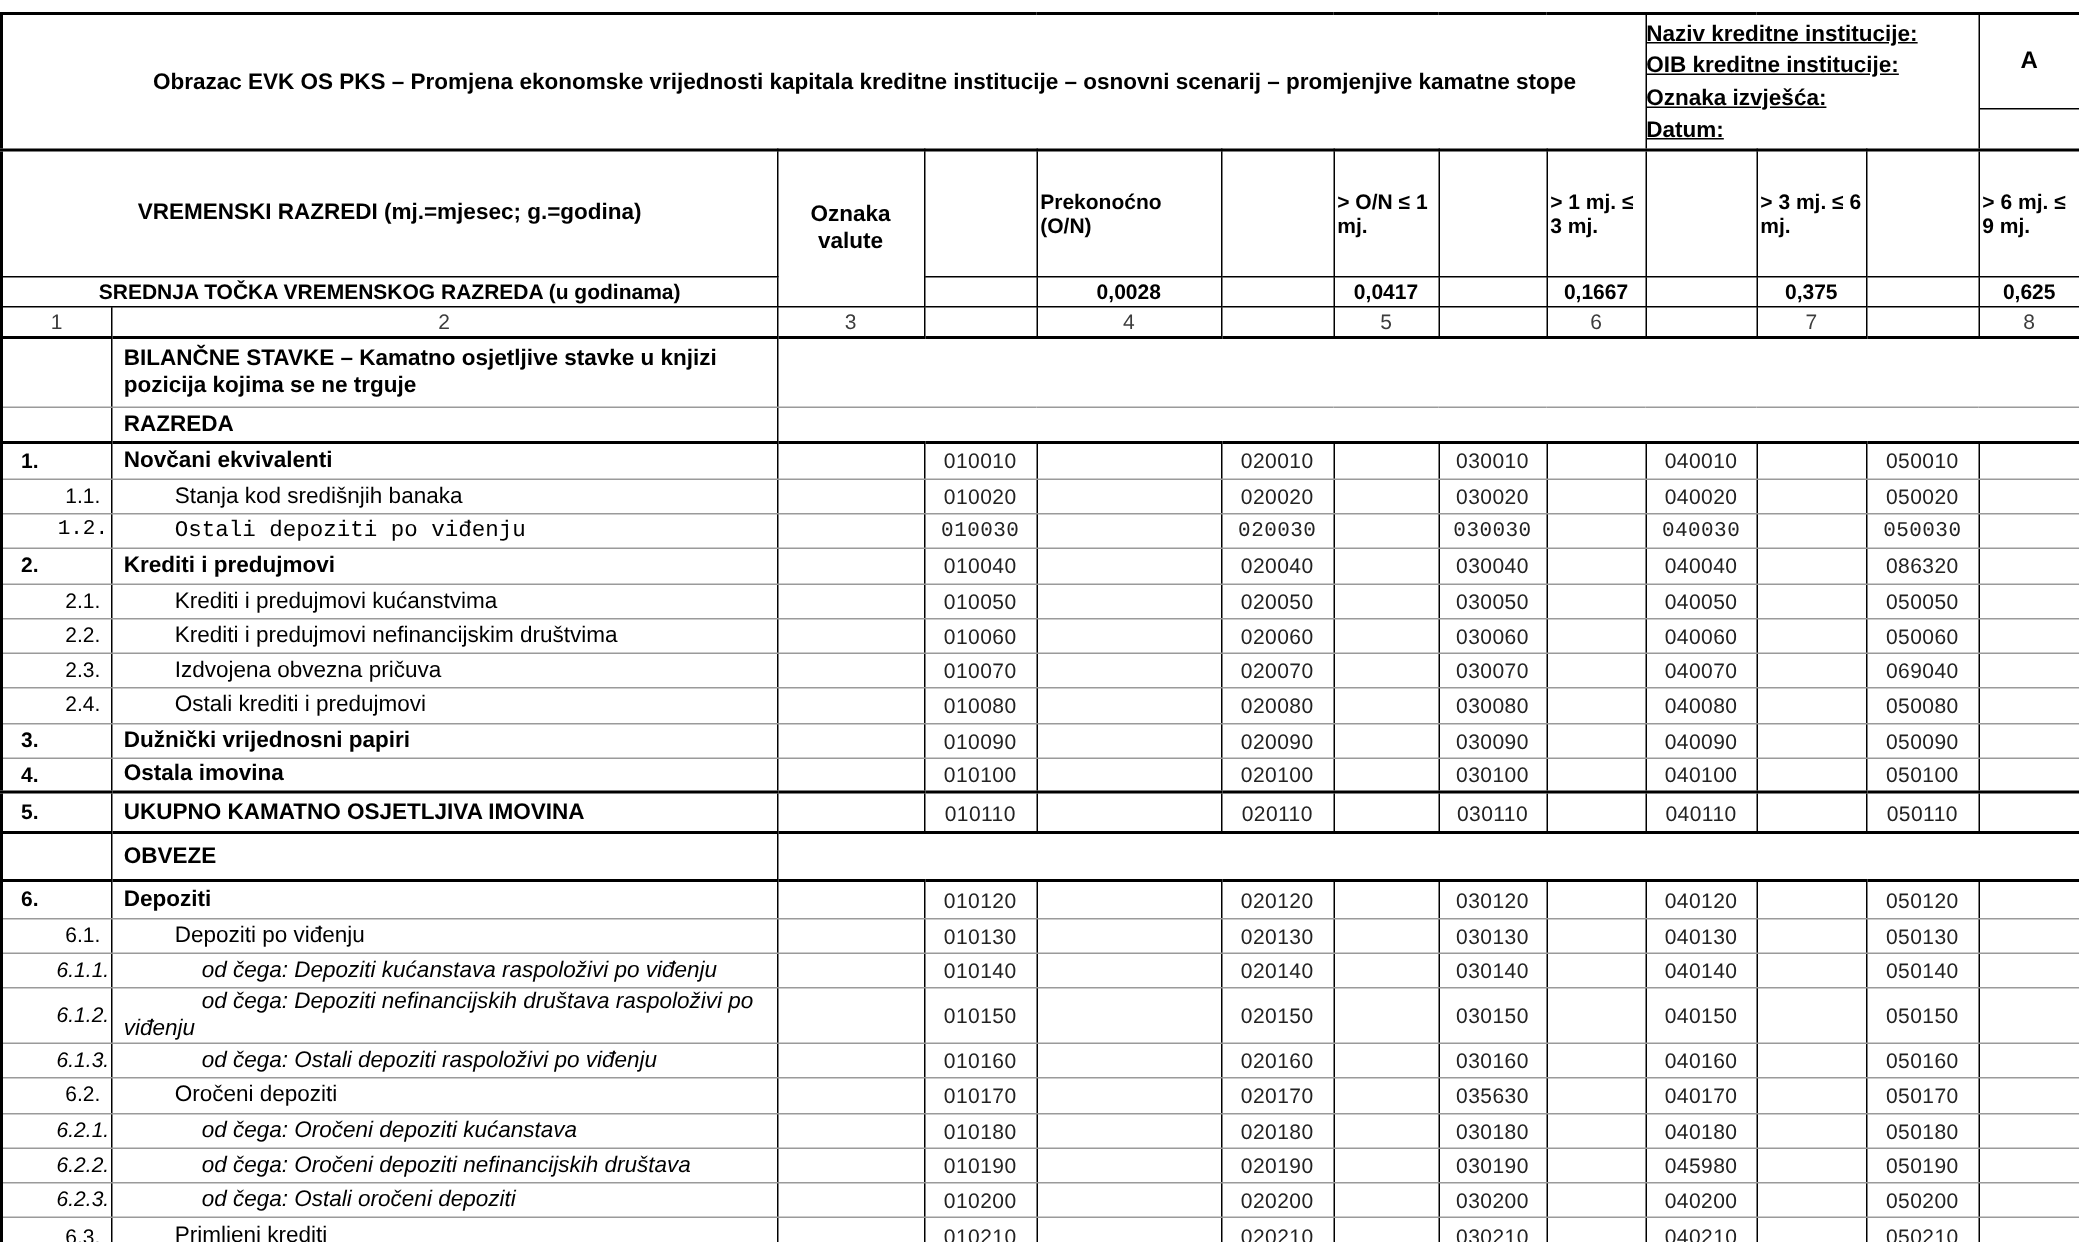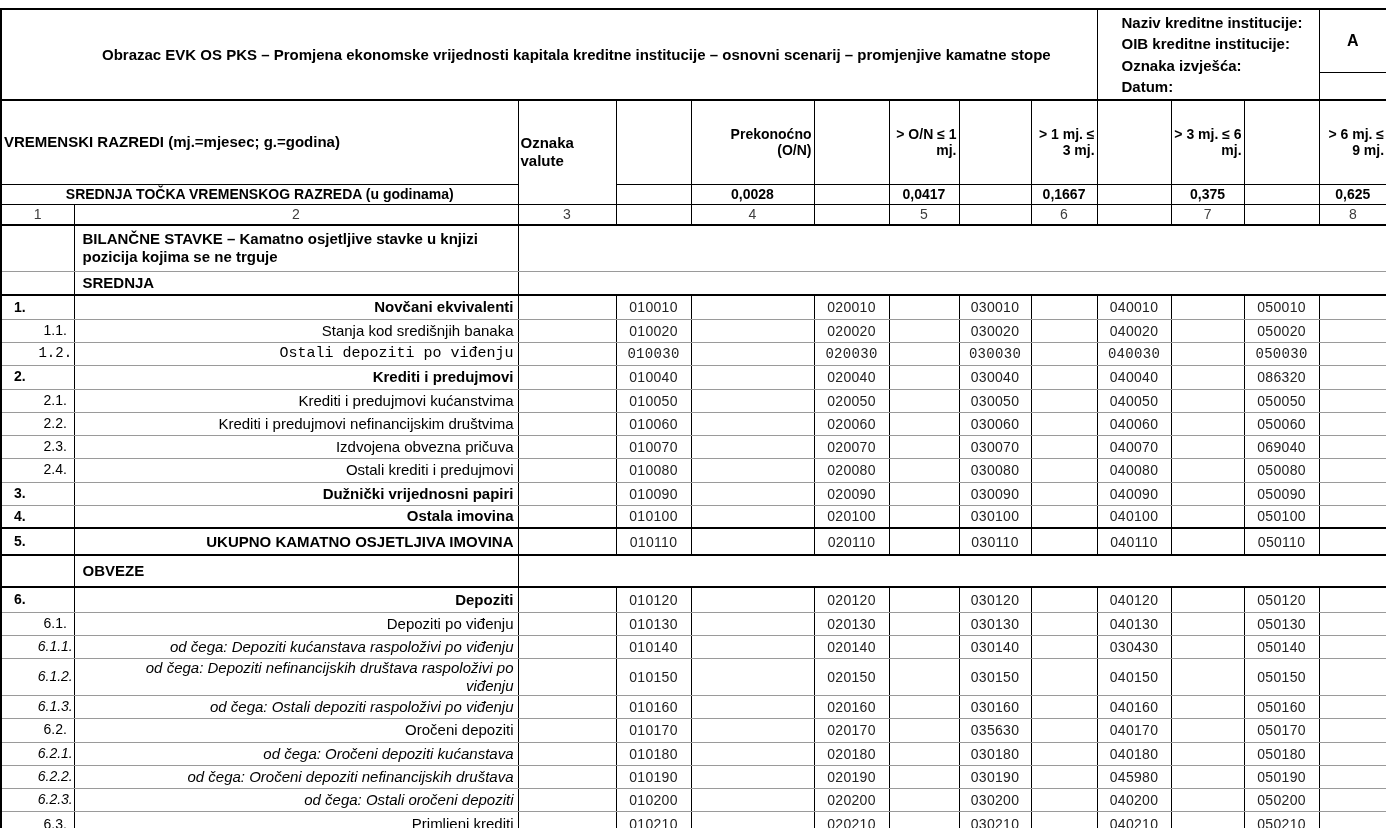--- a/index.html
+++ b/index.html
@@ -8,35 +8,35 @@
   table{border-collapse:collapse;table-layout:fixed;width:1386px;border:2px solid #000;}
   td{overflow:hidden;vertical-align:middle;box-sizing:border-box;padding:0;}
   
   tr.hdr td{border:1px solid #000;}
   
   tr.body td{border-left:1px solid #000;border-right:1px solid #000;border-top:1px solid #9a9a9a;border-bottom:1px solid #9a9a9a;}
   tr.thick-top td{border-top:2px solid #000 !important;}
   tr.title-row td{border:1px solid #000;border-top:2px solid #000;border-bottom:2px solid #000;}
   tr.h3 td{border-bottom:2px solid #000;}
   .title-cell{font-weight:bold;font-size:15px;line-height:1.3;padding-left:100px;padding-right:30px;vertical-align:middle;}
-  .inst-cell{vertical-align:middle;padding:2px 4px 2px 24px;}
+  .inst-cell{vertical-align:middle;padding:2px 4px 2px 0;text-decoration:underline;}
   .inst-line{font-weight:bold;font-size:15px;line-height:1.42;white-space:nowrap;}
   .corner-cell{padding:0;vertical-align:top;}
   .corner-wrap{display:flex;flex-direction:column;height:86px;}
   .corner-a{flex:0 0 62px;display:flex;align-items:center;justify-content:center;font-weight:bold;font-size:16px;border-bottom:1px solid #000;}
   .corner-sub{flex:1;}
-  .hcell{font-weight:bold;font-size:15px;text-align:left;line-height:1.2;padding:2px;}
-  .bucket{font-weight:bold;font-size:14px;text-align:right;line-height:1.18;padding:1px 2px;}
+  .hcell{font-weight:bold;font-size:15px;text-align:center;line-height:1.2;padding:2px;}
+  .bucket{font-weight:bold;font-size:14px;text-align:left;line-height:1.18;padding:1px 2px;}
   .mid-label{font-weight:bold;font-size:14px;text-align:center;line-height:1.05;}
   .mid-val{font-weight:bold;font-size:14px;text-align:center;line-height:1.05;}
   .colno{font-size:14px;color:#3c3c3c;text-align:center;line-height:1.05;}
   .num{font-size:14px;line-height:1.1;}
   .num-l{text-align:left;padding-left:12px;font-weight:bold;}
   .num-c{text-align:center;padding-left:35px;}
-  .desc{font-size:15px;line-height:1.2;padding-right:4px;text-align:right;}
+  .desc{font-size:15px;line-height:1.2;padding-right:4px;}
   .code{font-size:14px;color:#222;text-align:center;letter-spacing:.3px;}
   .b{font-weight:bold;}
   .i{font-style:italic;}
   .dep1{padding-left:8px;}
   .dep2{padding-left:42px;}
   .dep3{padding-left:8px;text-indent:52px;}
   .section-desc{font-weight:bold;font-size:15px;line-height:1.25;padding-left:8px;}
 </style>
 </head>
 <body>
@@ -123,21 +123,21 @@
 
   </tbody>
       <tbody id="form-body">
         <tr class="body thick-top" style="height: 46px; margin-left: 19px;">
           <td class="num num-l"></td>
           <td class="section-desc">BILANČNE STAVKE – Kamatno osjetljive stavke u knjizi pozicija kojima se ne trguje</td>
           <td colspan="11"></td>
         </tr>
         <tr class="body" style="height: 24px;">
           <td class="num num-l"></td>
-          <td class="section-desc">SREDNJA</td>
+          <td class="section-desc">RAZREDA</td>
           <td colspan="11"></td>
         </tr>
         <tr class="body thick-top" style="height: 24px;">
           <td class="num num-l">1.</td>
           <td class="desc dep1 b">Novčani ekvivalenti</td>
           <td></td>
           <td class="code">010010</td>
           <td></td>
           <td class="code">020010</td>
           <td></td>
@@ -336,21 +336,21 @@
         <tr class="body" style="height: 23px;">
           <td class="num num-c i">6.1.1.</td>
           <td class="desc dep3 i">od čega: Depoziti kućanstava raspoloživi po viđenju</td>
           <td></td>
           <td class="code">010140</td>
           <td></td>
           <td class="code">020140</td>
           <td></td>
           <td class="code">030140</td>
           <td></td>
-          <td class="code">030430</td>
+          <td class="code">040140</td>
           <td></td>
           <td class="code">050140</td>
           <td></td>
         </tr>
         <tr class="body" style="height: 35px; margin-left: 36px;">
           <td class="num num-c i">6.1.2.</td>
           <td class="desc dep3 i">od čega: Depoziti nefinancijskih društava raspoloživi po viđenju</td>
           <td></td>
           <td class="code">010150</td>
           <td></td>

